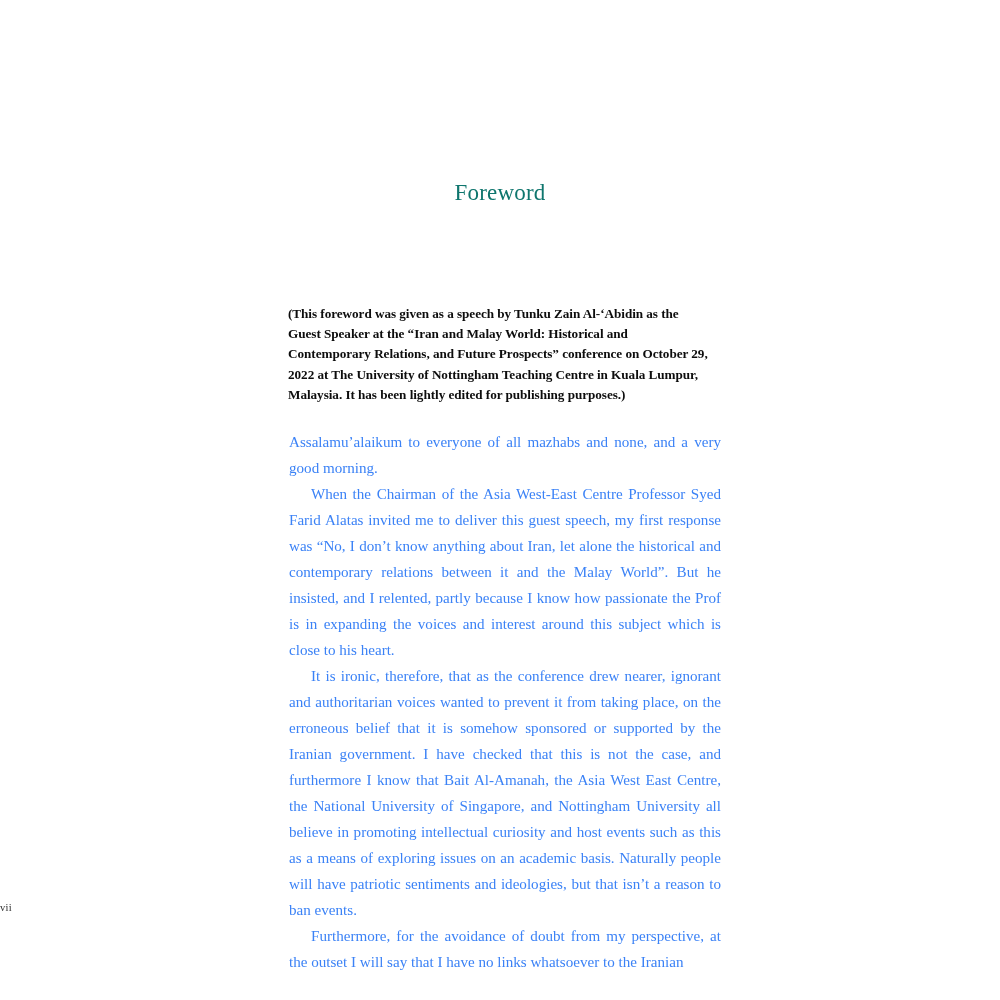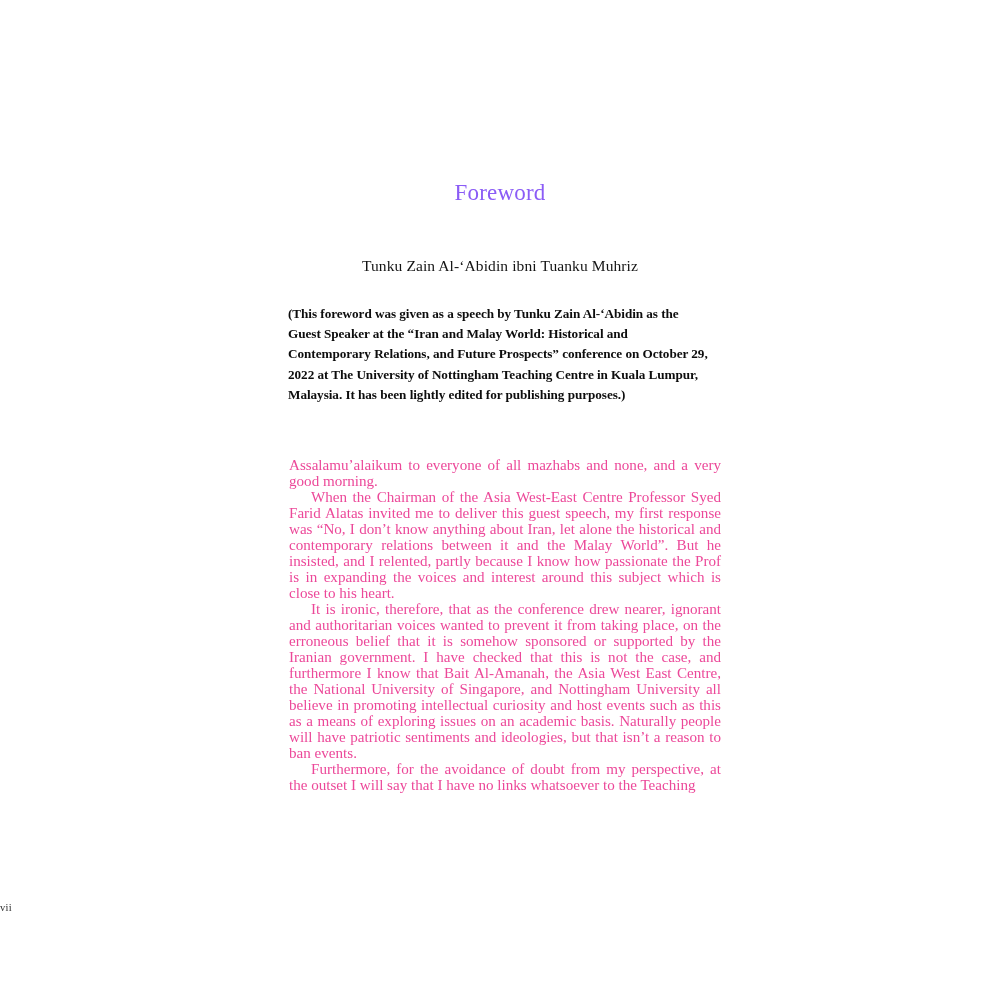--- a/index.html
+++ b/index.html
@@ -25,21 +25,21 @@
   
   .chapter-title {
     position: absolute;
     top: 165px;
     left: 0;
     width: 1000px;
     text-align: center;
     font-size: 23px;
     font-weight: 400;
     letter-spacing: 0.2px;
-    color: #8b5cf6;
+    color: #0f766e;
   }
 
   
   .byline {
     position: absolute;
     top: 257px;
     left: 0;
     width: 1000px;
     text-align: center;
     font-size: 15.5px;
@@ -58,28 +58,28 @@
     font-size: 13.2px;
     font-weight: 700;
     line-height: 20.2px;
     letter-spacing: -0.05px;
     color: #0d0d0d;
   }
 
   
   .body-text {
     position: absolute;
-    top: 457px;
+    top: 429px;
     left: 289px;
     width: 432px;
     font-size: 15.1px;
-    line-height: 16px;
+    line-height: 26px;
     text-align: justify;
     text-justify: inter-word;
-    color: #ec4899;
+    color: #3b82f6;
     hyphens: none;
   }
   .body-text p {
     margin: 0;
     text-indent: 0;
   }
   .body-text p.indented {
     text-indent: 22px;
   }
 
@@ -95,26 +95,25 @@
     letter-spacing: 0.3px;
   }
 </style>
 </head>
 <body>
 
 <div class="page">
 
   <h1 class="chapter-title">Foreword</h1>
 
-  <div class="byline">Tunku Zain Al-‘Abidin ibni Tuanku Muhriz</div>
 
   <div class="editor-note">(This foreword was given as a speech by Tunku Zain Al-‘Abidin as the Guest Speaker at the “Iran and Malay World: Historical and Contemporary Relations, and Future Prospects” conference on October 29, 2022 at The University of Nottingham Teaching Centre in Kuala Lumpur, Malaysia. It has been lightly edited for publishing purposes.)</div>
 
   <div class="body-text">
     <p>Assalamu’alaikum to everyone of all mazhabs and none, and a very good morning.</p>
     <p class="indented">When the Chairman of the Asia West-East Centre Professor Syed Farid Alatas invited me to deliver this guest speech, my first response was “No, I don’t know anything about Iran, let alone the historical and contemporary relations between it and the Malay World”. But he insisted, and I relented, partly because I know how passionate the Prof is in expanding the voices and interest around this subject which is close to his heart.</p>
     <p class="indented">It is ironic, therefore, that as the conference drew nearer, ignorant and authoritarian voices wanted to prevent it from taking place, on the erroneous belief that it is somehow sponsored or supported by the Iranian government. I have checked that this is not the case, and furthermore I know that Bait Al-Amanah, the Asia West East Centre, the National University of Singapore, and Nottingham University all believe in promoting intellectual curiosity and host events such as this as a means of exploring issues on an academic basis. Naturally people will have patriotic sentiments and ideologies, but that isn’t a reason to ban events.</p>
-    <p class="indented">Furthermore, for the avoidance of doubt from my perspective, at the outset I will say that I have no links whatsoever to the Teaching</p>
+    <p class="indented">Furthermore, for the avoidance of doubt from my perspective, at the outset I will say that I have no links whatsoever to the Iranian</p>
   </div>
 
   <div class="folio">vii</div>
 
 </div>
 
 </body></html>

